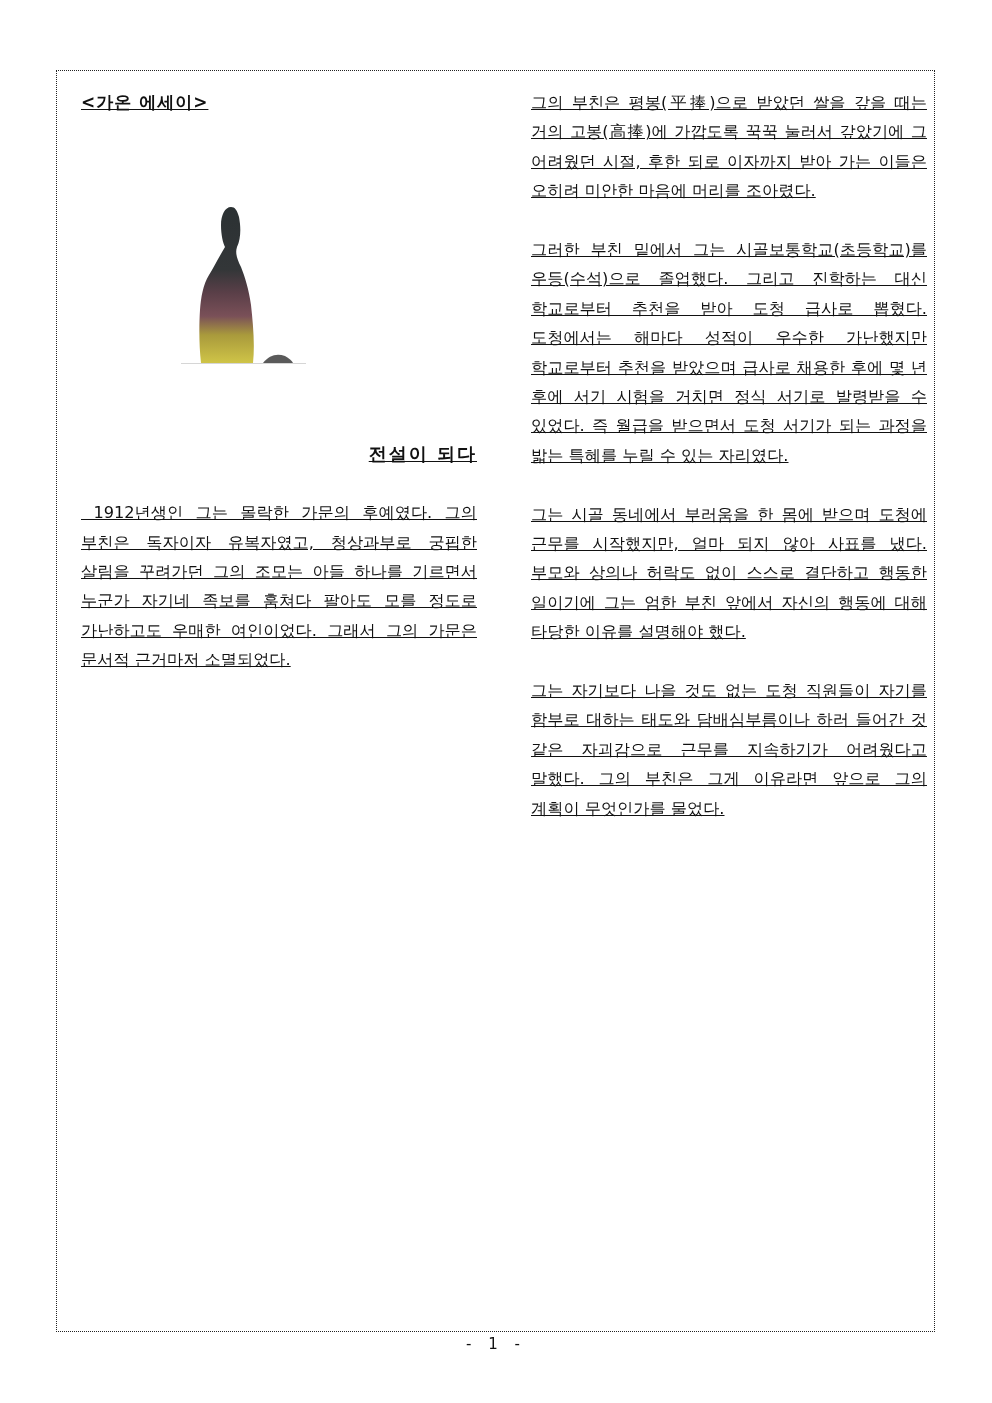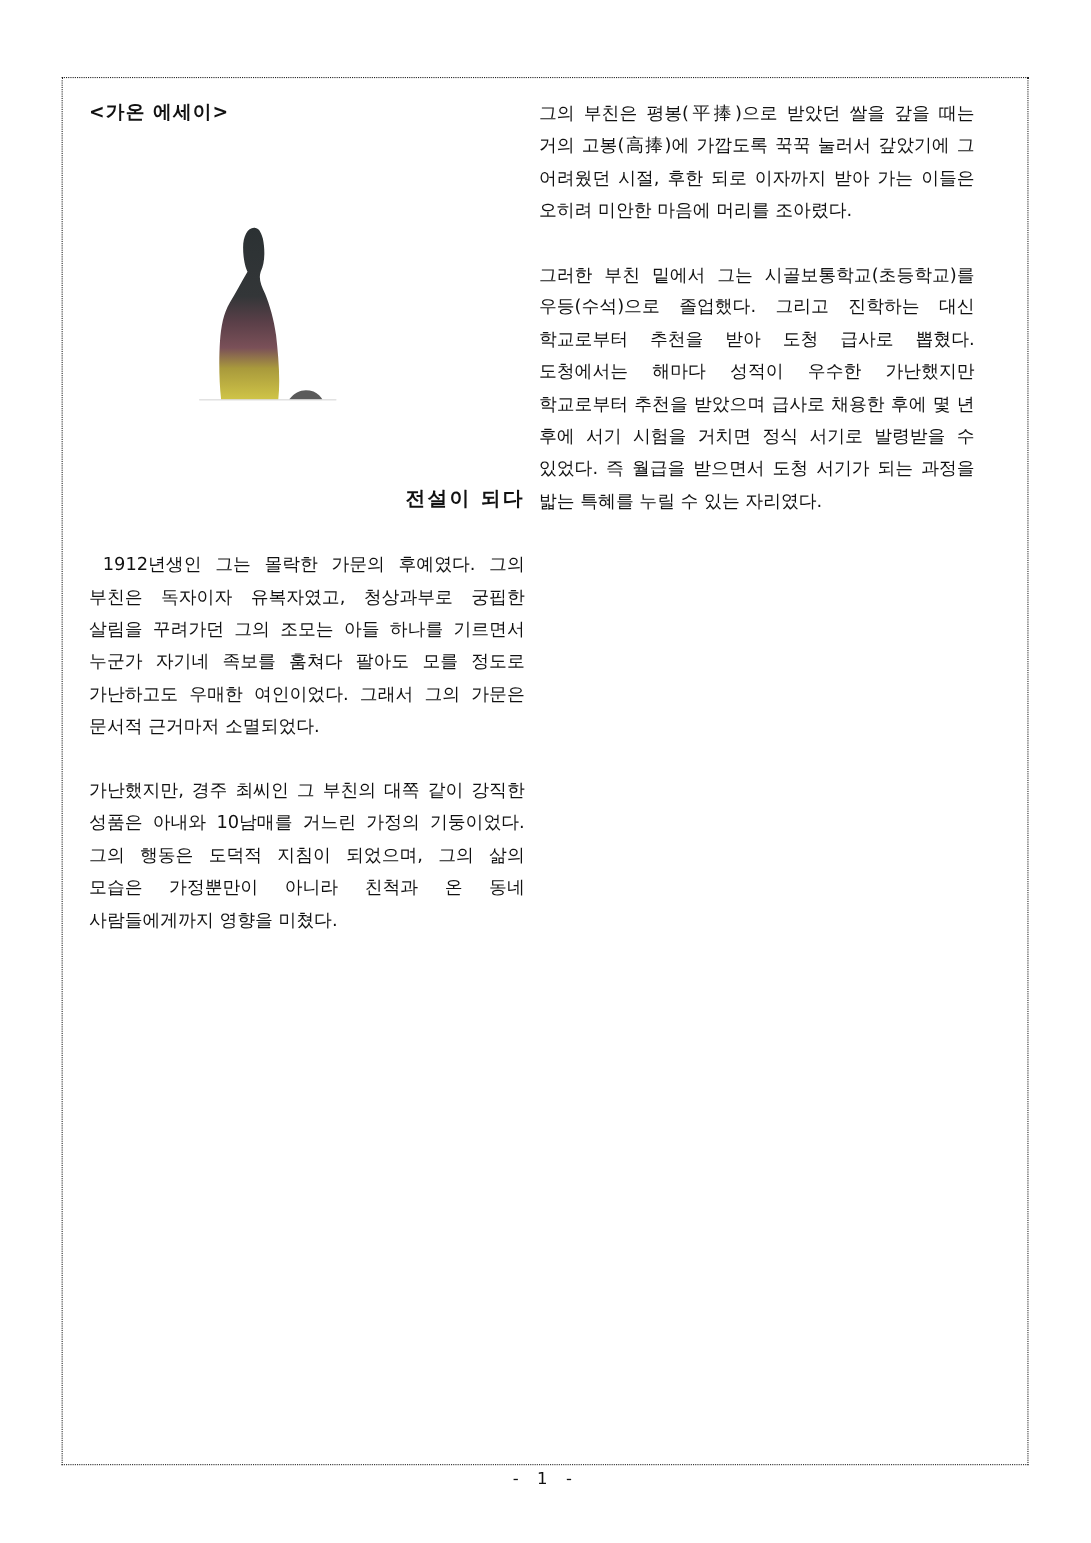--- a/index.html
+++ b/index.html
@@ -10,23 +10,24 @@
     }
     .page-frame {
       position: absolute; left: 56px; top: 70px; width: 879px; height: 1262px;
       border: 1.5px dotted #222; box-sizing: border-box;
     }
     .col {
       position: absolute; top: 88px;
       font-size: 16.2px; line-height: 29.4px;
       text-align: justify; text-justify: inter-character;
       word-break: keep-all;
+      text-decoration: underline;
     }
     .col-left { left: 81px; width: 396px; }
-    .col-right { left: 490px; width: 396px; }
+    .col-right { left: 531px; width: 396px; }
     .col p { margin: 0 0 29.4px 0; }
     .essay-tag {
       font-weight: bold; font-size: 17px; letter-spacing: 1px;
       margin: 0; height: 29.4px;
     }
     .figure-wrap {
       position: relative; height: 322px; width: 396px;
     }
     .figure {
       position: absolute; left: 100px; top: 88px; width: 125px; height: 160px;
@@ -60,21 +61,22 @@
           <stop offset="1" stop-color="#cfc447"></stop>
         </linearGradient>
       </defs>
       <path d="M50 2 C44 2 40 10 40 20 C40 30 42 38 44 42 C38 52 33 62 28 70 C22 80 20 92 19 105 C18 120 18 140 20 158 L72 158 C74 140 72 118 70 100 C68 85 64 72 60 62 C56 54 54 48 56 42 C60 34 60 22 58 12 C56 5 54 2 50 2 Z" fill="url(#fig-grad)"></path>
       <path d="M82 158 C88 150 96 148 104 151 C108 153 111 156 112 158 Z" fill="#5a5a5a"></path>
       <line x1="0" y1="158.5" x2="125" y2="158.5" stroke="#bbbbbb" stroke-width="0.6"></line>
     </svg>
   </div>
   <div class="essay-title">전설이 되다</div>
   <p>&nbsp;1912년생인 그는 몰락한 가문의 후예였다. 그의 부친은 독자이자 유복자였고, 청상과부로 궁핍한 살림을 꾸려가던 그의 조모는 아들 하나를 기르면서 누군가 자기네 족보를 훔쳐다 팔아도 모를 정도로 가난하고도 우매한 여인이었다. 그래서 그의 가문은 문서적 근거마저 소멸되었다.</p>
-  <p>가난했지만, 경주 최씨인 그 부친의 대쪽 같이 강직한 성품은 아내와 10남매를 거느린 가정의 기둥이었다. 그의 행동은 도덕적 지침이 되었으며, 그의 삶의 모습은 가정뿐만이 아니라 친척과 온 동네 사람들에게까지 영향을 미쳤다.</p>
 </div>
 
 <div class="col col-right">
   <p>그의 부친은 평봉(平捧)으로 받았던 쌀을 갚을 때는 거의 고봉(高捧)에 가깝도록 꾹꾹 눌러서 갚았기에 그 어려웠던 시절, 후한 되로 이자까지 받아 가는 이들은 오히려 미안한 마음에 머리를 조아렸다.</p>
   <p>그러한 부친 밑에서 그는 시골보통학교(초등학교)를 우등(수석)으로 졸업했다. 그리고 진학하는 대신 학교로부터 추천을 받아 도청 급사로 뽑혔다. 도청에서는 해마다 성적이 우수한 가난했지만 학교로부터 추천을 받았으며 급사로 채용한 후에 몇 년 후에 서기 시험을 거치면 정식 서기로 발령받을 수 있었다. 즉 월급을 받으면서 도청 서기가 되는 과정을 밟는 특혜를 누릴 수 있는 자리였다.</p>
+  <p>그는 시골 동네에서 부러움을 한 몸에 받으며 도청에 근무를 시작했지만, 얼마 되지 않아 사표를 냈다. 부모와 상의나 허락도 없이 스스로 결단하고 행동한 일이기에 그는 엄한 부친 앞에서 자신의 행동에 대해 타당한 이유를 설명해야 했다.</p>
+  <p>그는 자기보다 나을 것도 없는 도청 직원들이 자기를 함부로 대하는 태도와 담배심부름이나 하러 들어간 것 같은 자괴감으로 근무를 지속하기가 어려웠다고 말했다. 그의 부친은 그게 이유라면 앞으로 그의 계획이 무엇인가를 물었다.</p>
 </div>
 
 <div class="footer">- 1 -</div>
 
 </body></html>

